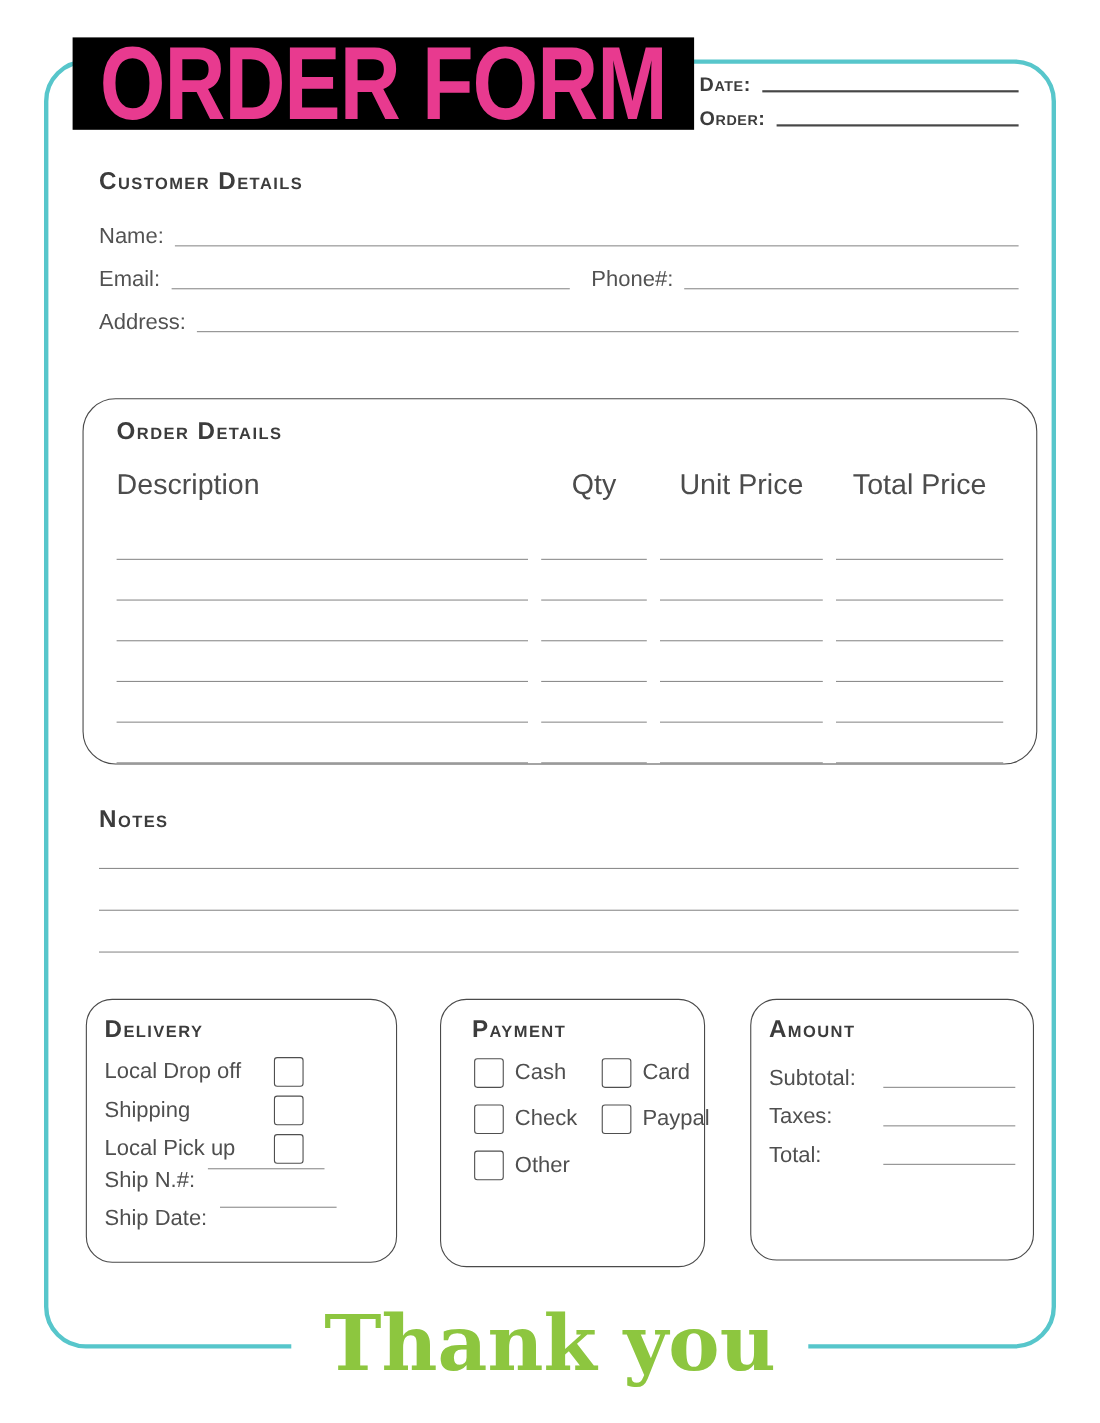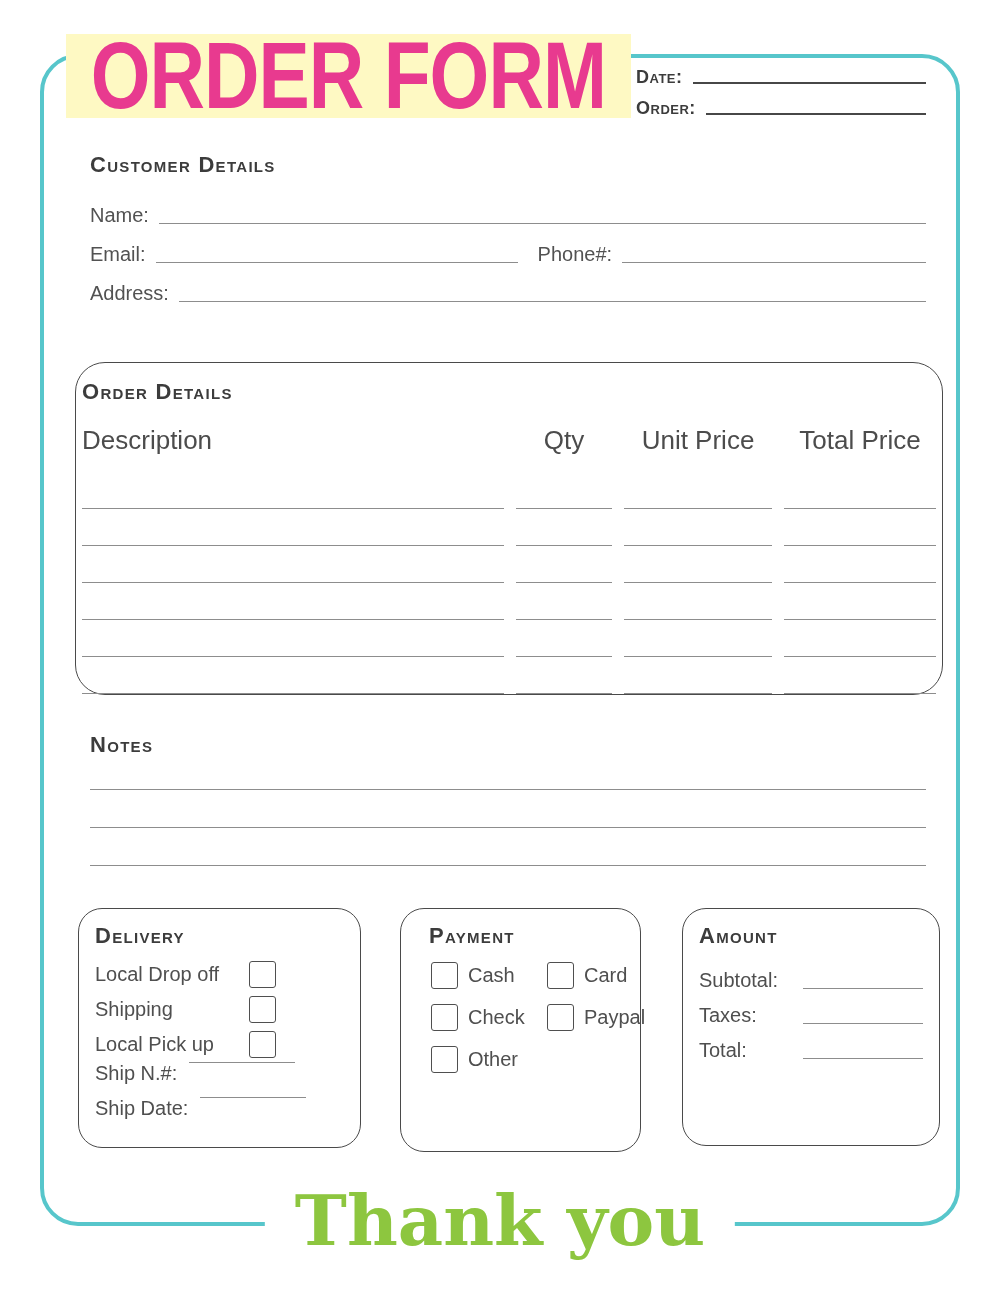--- a/index.html
+++ b/index.html
@@ -20,21 +20,21 @@
     position: absolute;
     left: 40px; top: 54px;
     width: 920px; height: 1172px;
     border: 4px solid var(--teal, #57c6cb);
     border-radius: 38px;
   }
   
   .title-wrap {
     position: absolute;
     left: 66px; top: 34px;
-    background: #fef9c3;
+    background: #000000;
     padding: 0 14px;
     z-index: 2;
   }
   .title-text {
     display: inline-block;
     font-size: 80px;
     font-weight: 800;
     letter-spacing: -1px;
     line-height: 84px;
     color: var(--pink, #e83a8f);
@@ -69,21 +69,21 @@
   .write-line { flex: 1; border-bottom: 1.3px solid var(--line, #8d8d8d); margin: 0 0 3px 10px; }
   .email-line { flex: none; width: 362px; }
   .phone-label { margin-left: 20px; }
   
   .order-box {
     position: absolute;
     left: 75px; top: 362px;
     width: 868px; height: 333px;
     border: 1.6px solid #4a4a4a;
     border-radius: 30px;
-    padding: 16px 6px;
+    padding: 16px 30px;
   }
   .table-head {
     display: grid;
     grid-template-columns: 1fr 96px 148px 152px;
     column-gap: 12px;
     margin-top: 20px;
     font-size: 26px;
     color: #4c4c4c;
   }
   .table-head .th { text-align: center; }

